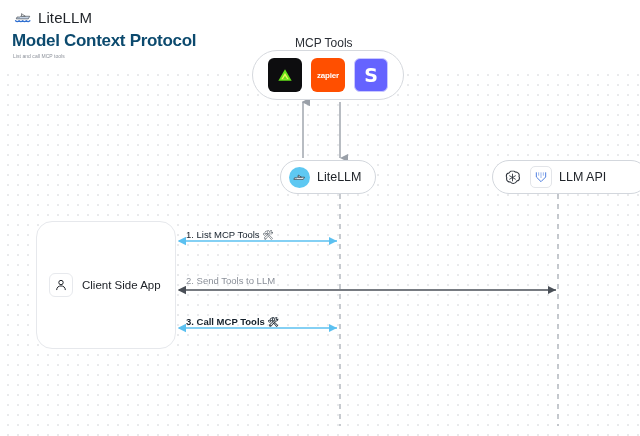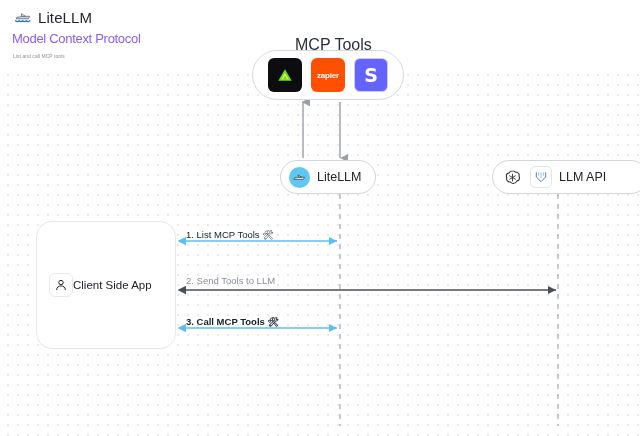--- a/index.html
+++ b/index.html
@@ -15,42 +15,42 @@
   .brand {
     position: absolute; left: 14px; top: 8px;
     display: flex; align-items: center; gap: 6px;
   }
   .brand-mark { width: 18px; height: 18px; display: block; }
   .brand-text {
     font-size: 15px; color: #1f2328; letter-spacing: .1px;
   }
   .page-title {
     position: absolute; left: 12px; top: 31px;
-    font-size: 13px; font-weight: normal; color: #8b5cf6;
+    font-size: 17px; font-weight: bold; color: #0c4a6e;
     letter-spacing: -.3px;
   }
   .page-sub {
     position: absolute; left: 13px; top: 53px;
     font-size: 5px; color: #8b9099; letter-spacing: .05px;
   }
 
   
   .canvas {
     position: absolute; left: 0; top: 68px;
     width: 640px; height: 368px;
     background-color: #ffffff;
     background-image: radial-gradient(#e9eaec 1px, transparent 1.1px);
     background-size: 10px 10px;
     background-position: 3px 2px;
   }
 
   
   .mcp-title {
     position: absolute; left: 295px; top: 36px;
-    font-size: 16px; color: #2b2f36;
+    font-size: 12px; color: #2b2f36;
   }
   .mcp-box {
     position: absolute; left: 252px; top: 50px;
     width: 152px; height: 50px;
     border: 1.2px solid #d6d9de; border-radius: 25px;
     background: #fff;
     display: flex; align-items: center; justify-content: center; gap: 9px;
   }
   .tool-chip {
     width: 34px; height: 34px; border-radius: 6px;
@@ -91,21 +91,21 @@
     display: flex; align-items: center; justify-content: center;
     flex: 0 0 auto;
   }
 
   
   .client-card {
     position: absolute; left: 36px; top: 221px;
     width: 140px; height: 128px;
     border: 1.2px solid #e6e8ec; border-radius: 16px;
     background: #fff;
-    display: flex; align-items: center; padding-left: 12px;
+    display: flex; align-items: center; gap: 9px; padding-left: 12px;
   }
   .client-icon {
     width: 24px; height: 24px; border-radius: 6px;
     border: 1px solid #e7e9ed; background: #fff;
     display: flex; align-items: center; justify-content: center; flex: 0 0 auto;
   }
   .client-label { font-size: 11.5px; color: #20242a; }
 
   
   .edge-label {

